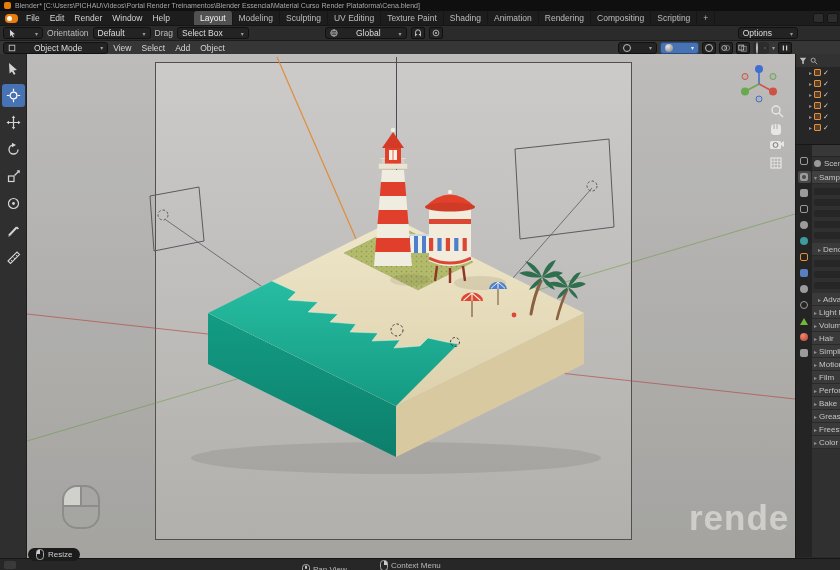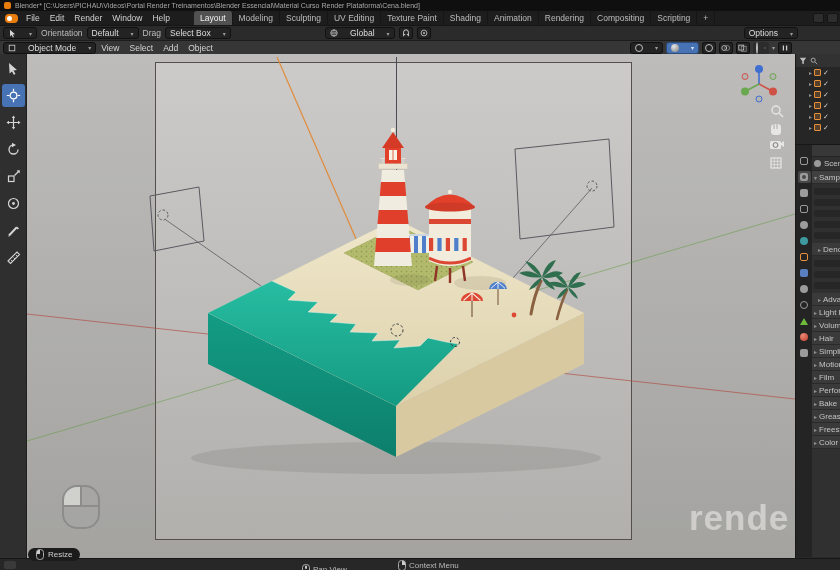--- a/index.html
+++ b/index.html
@@ -19,21 +19,21 @@
   .ws-tabs { display:flex; margin-left:19px; height:14px; }
   .ws-tab { padding:0 6px; display:flex; align-items:center; font-size:8.5px; color:#bdbdbd; border-right:1px solid #161616; }
   .ws-tab.active { background:#515151; color:#f2f2f2; border-radius:3px 3px 0 0; }
   .mb-right { margin-left:auto; display:flex; gap:3px; padding-right:2px; }
   .mini-ic { width:11px; height:10px; background:#2e2e2e; border:1px solid #141414; border-radius:2px; }
 
   .toolrow { position:absolute; left:0; top:25px; width:840px; height:15px; background:#2b2b2b;
              border-top:1px solid #151515; display:flex; align-items:center; font-size:8.5px; }
   .vpheader { position:absolute; left:0; top:40px; width:840px; height:14px; background:#363636;
               border-top:1px solid #1c1c1c; display:flex; align-items:center; font-size:8.5px; }
-  .dd { display:flex; align-items:center; gap:12px; background:#232323; border:1px solid #111; border-radius:3px;
+  .dd { display:flex; align-items:center; gap:18px; background:#232323; border:1px solid #111; border-radius:3px;
         padding:0 4px; height:12px; color:#dedede; white-space:nowrap; }
   .dd .car { font-size:6px; color:#9a9a9a; }
   .lbl { color:#bdbdbd; padding:0 4px; white-space:nowrap; }
   .hmenu { padding:0 5px; color:#d6d6d6; }
   .icbox { width:14px; height:12px; background:#232323; border:1px solid #111; border-radius:2px;
            display:flex; align-items:center; justify-content:center; }
   .ball { width:8px; height:8px; border-radius:50%; background:radial-gradient(circle at 35% 30%, #e6e6e6, #7c7c7c); }
   .ball.wire { background:none; border:1px solid #bdbdbd; }
   .shade-grp { display:flex; gap:2px; align-items:center; background:#2c2c2c; border-radius:3px; padding:1px 3px; }
   .shade-grp .sel { background:#545454; border-radius:2px; padding:1px; }
@@ -634,20 +634,20 @@
 </div>
 <div class="statusbar">
   <span class="sb-ic"></span>
   <span class="hint" style="left:302px;top:5px">
     <svg width="8" height="11" viewBox="0 0 8 11">
       <rect x=".5" y=".5" width="7" height="10" rx="3" fill="none" stroke="#aaa"></rect>
       <rect x="3" y="1.5" width="2" height="3.5" rx="1" fill="#ccc"></rect>
     </svg>
     <span>Pan View</span>
   </span>
-  <span class="hint" style="left:398px;top:1px">
+  <span class="hint" style="left:380px;top:1px">
     <svg width="8" height="11" viewBox="0 0 8 11">
       <rect x=".5" y=".5" width="7" height="10" rx="3" fill="none" stroke="#aaa"></rect>
       <path d="M4,.7 L4,5 L7.3,5 L7.3,3 A3,3 0 0 0 5,.7 Z" fill="#ccc"></path>
     </svg>
     <span>Context Menu</span>
   </span>
 </div>
 
 </body></html>

